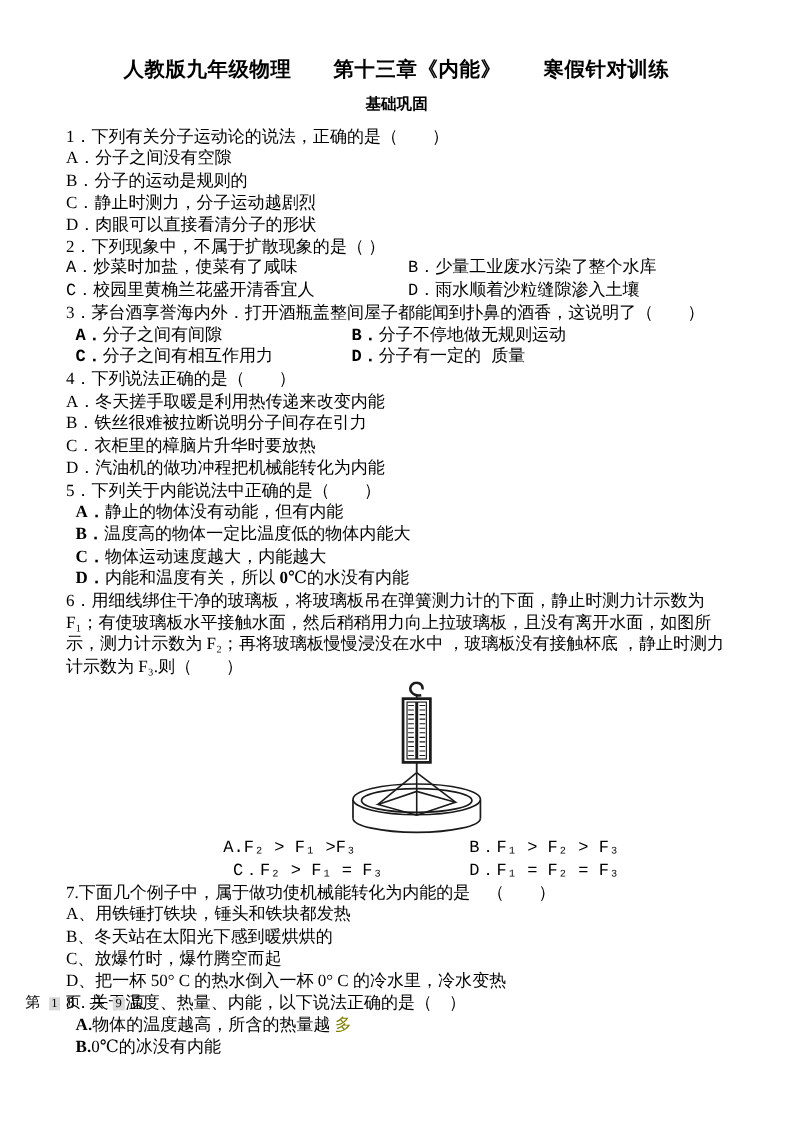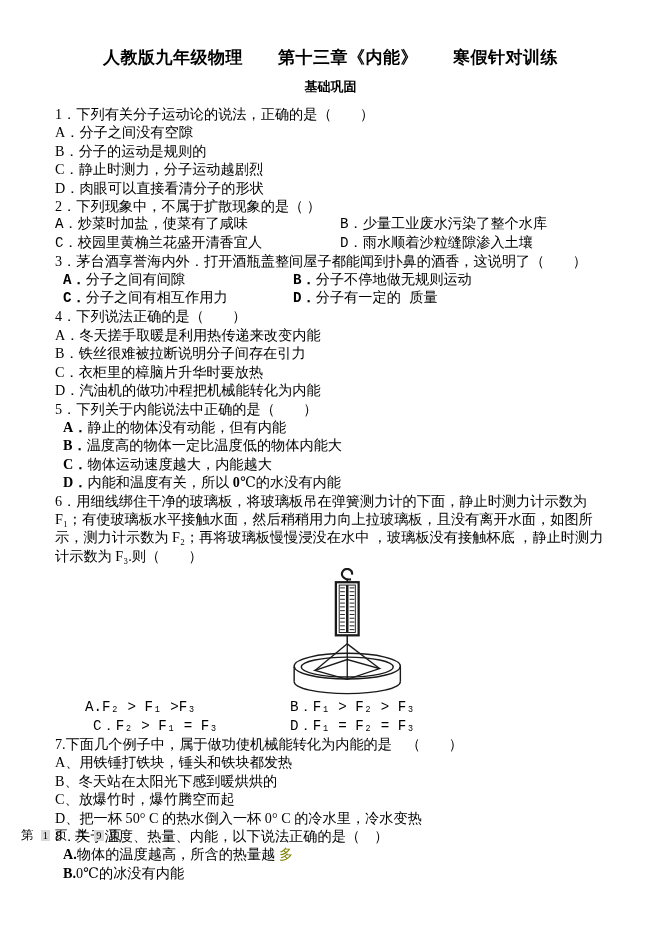--- a/index.html
+++ b/index.html
@@ -29,21 +29,21 @@
     margin:9px 44px 0 55px;
     font-size:14.2px;
     line-height:18.4px;
   }
   .line { white-space:pre-wrap; }
   .row { display:flex;font-family:Liberation Mono, monospace; }
   .c285 { flex:0 0 285px; }
   .c230 { flex:0 0 230px; }
   .c205 { flex:0 0 205px; }
   .ind8  { padding-left:8px; }
-  .ind30 { padding-left:30px; }
+  .ind30 { padding-left:30px;justify-content:center; }
   .blab { font-weight:700; }
   .hl { color:#7f7f00; }
   .figure-wrap {
     width:170px; height:128px;
     margin:3px 0 2px 212px;
   }
   .figure-wrap svg { display:block; }
   .footer {
     position:absolute;
     left:0; right:0; bottom:47px;

